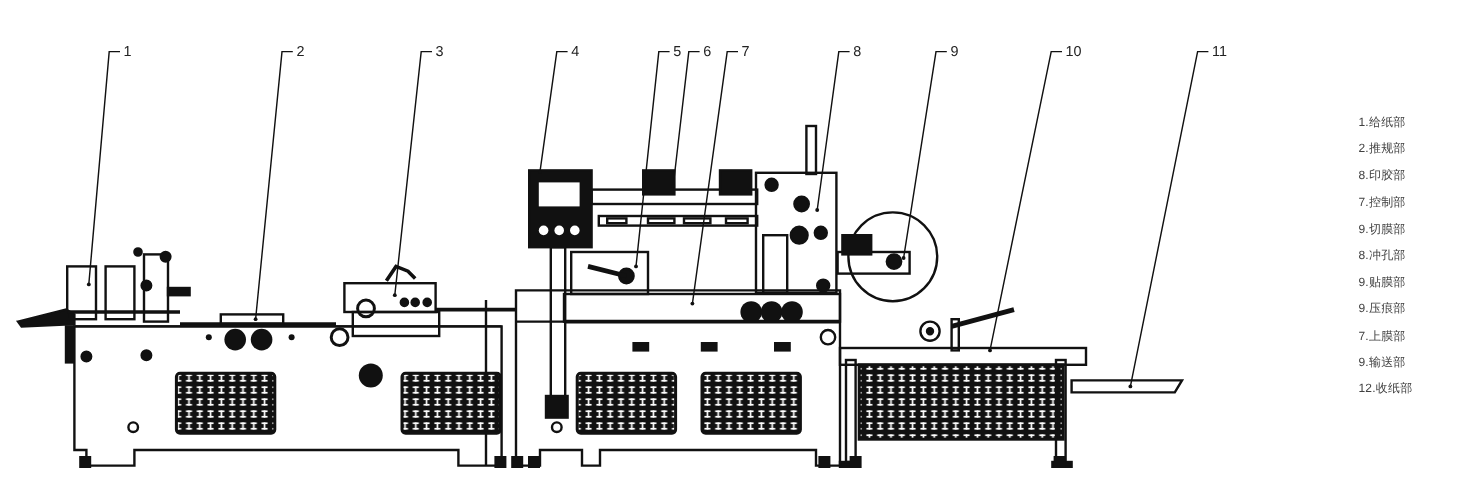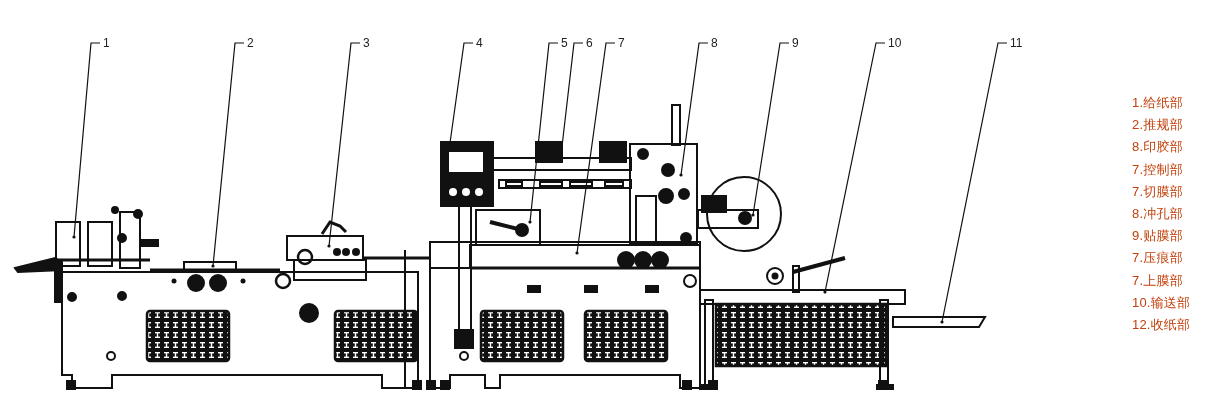--- a/index.html
+++ b/index.html
@@ -1,19 +1,19 @@
 <!DOCTYPE html>
 <html><head>
   <meta charset="utf-8">
   <style>
     html, body { margin: 0; padding: 0; background: #ffffff; }
     body { width: 1231px; height: 412px; position: relative; overflow: hidden; font-family: "Liberation Sans", "DejaVu Sans", sans-serif; }
     #diagram { position: absolute; left: 0; top: 0; width: 1231px; height: 412px; }
     .legend { position: absolute; left: 1132px; top: 92px; margin: 0; padding: 0; list-style: none; }
-    .legend li { font-size: 13px; line-height: 22.2px; color: #c2410c; white-space: nowrap; letter-spacing: 0.2px; }
+    .legend li { font-size: 10px; line-height: 22.2px; color: #404040; white-space: nowrap; letter-spacing: 0.2px; }
     .callout-num { font-size: 12px; fill: #222222; font-family: "Liberation Sans", sans-serif; }
   </style>
 </head>
 <body>
 
 <svg id="diagram" viewBox="0 0 1231 412" xmlns="http://www.w3.org/2000/svg">
   <defs>
     <pattern id="grille" width="9" height="10" patternUnits="userSpaceOnUse">
       <rect width="9" height="10" fill="#111"></rect>
       <rect x="2" y="2" width="5" height="1.4" fill="#fff"></rect>
@@ -214,20 +214,20 @@
         <text x="1010" y="47" class="callout-num">11</text>
       </g>
     </g>
 </svg>
 
 <ul class="legend">
   <li>1.给纸部</li>
   <li>2.推规部</li>
   <li>8.印胶部</li>
   <li>7.控制部</li>
-  <li>7.切膜部</li>
+  <li>9.切膜部</li>
   <li>8.冲孔部</li>
   <li>9.贴膜部</li>
-  <li>7.压痕部</li>
+  <li>9.压痕部</li>
   <li>7.上膜部</li>
-  <li>10.输送部</li>
+  <li>9.输送部</li>
   <li>12.收纸部</li>
 </ul>
 
 </body></html>

